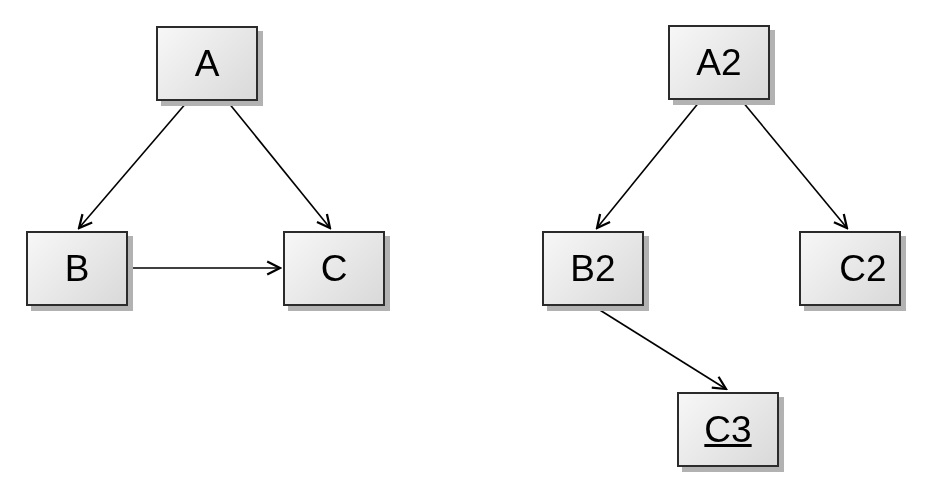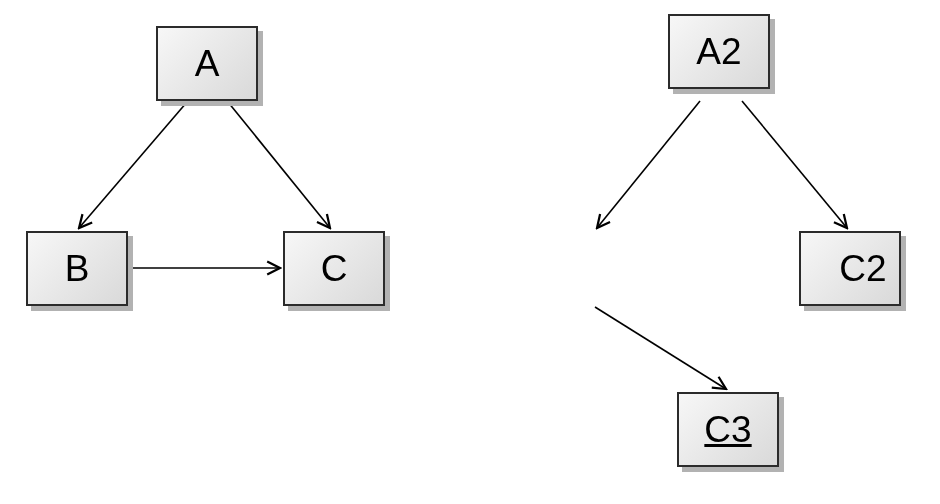--- a/index.html
+++ b/index.html
@@ -54,21 +54,21 @@
   }
   .node-label{
     font-size:37px;
     line-height:1;
     color:var(--text-color);
     user-select:none;
   }
   .node-A {left:156px; top:26px;}
   .node-B {left:26px;  top:231px;}
   .node-C {left:283px; top:231px;}
-  .node-A2{left:668px; top:14px;}
+  .node-A2{left:668px; top:25px;}
   .node-B2{left:542px; top:231px;}
   .node-C2{left:799px; top:231px;padding-left:26px;}
   .node-C3{left:677px; top:392px;text-decoration:underline;}
 </style>
 </head>
 <body>
 
 <div class="canvas">
 
   <svg class="edges-layer" width="940" height="504" viewBox="0 0 940 504" xmlns="http://www.w3.org/2000/svg">
@@ -93,20 +93,23 @@
   <div class="node node-B">
     <span class="node-label">B</span>
   </div>
   <div class="node node-C">
     <span class="node-label">C</span>
   </div>
 
   <div class="node node-A2">
     <span class="node-label">A2</span>
   </div>
+  <div class="node node-B2">
+    <span class="node-label">B2</span>
+  </div>
   <div class="node node-C2">
     <span class="node-label">C2</span>
   </div>
   <div class="node node-C3">
     <span class="node-label">C3</span>
   </div>
 
 </div>
 
 </body></html>

